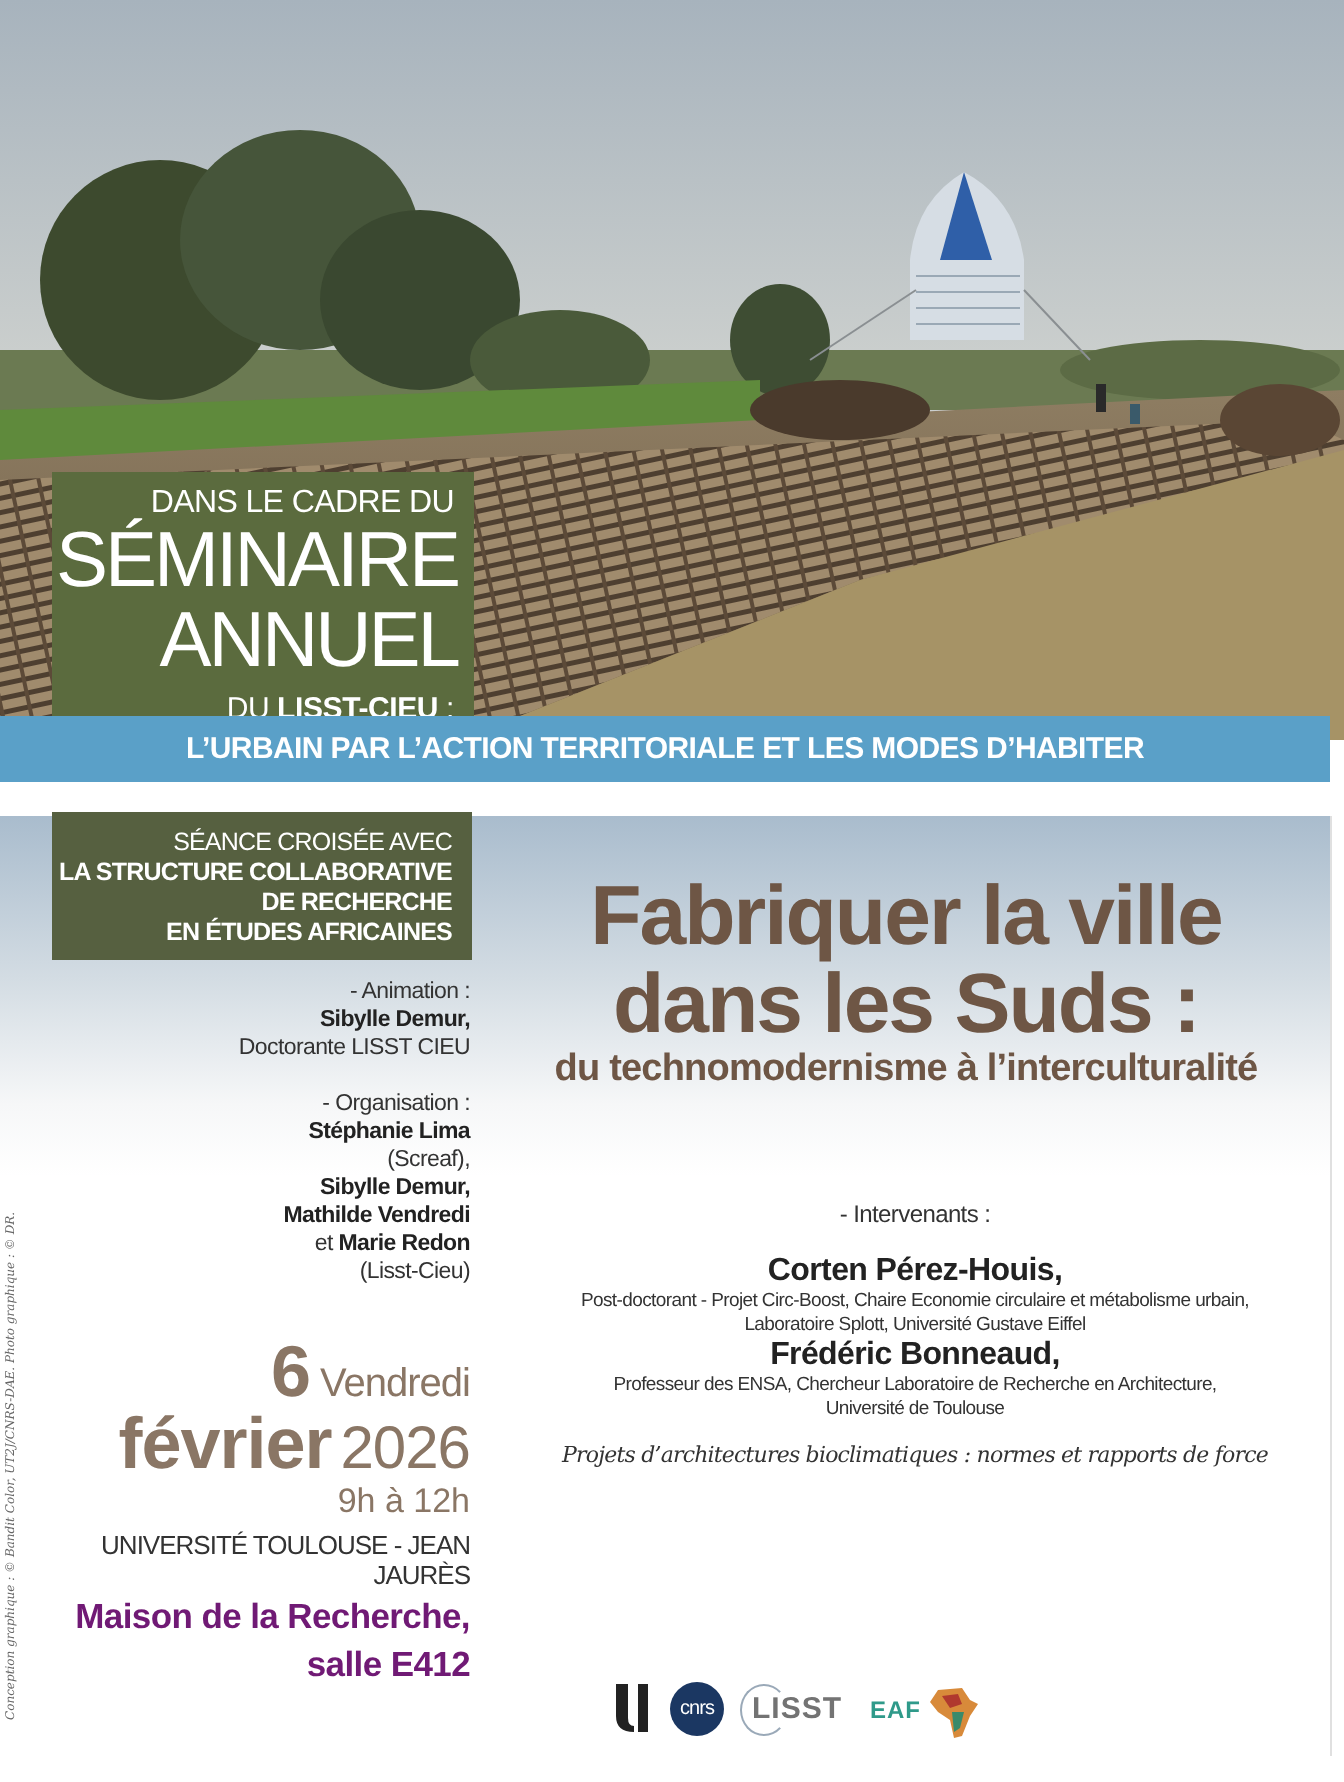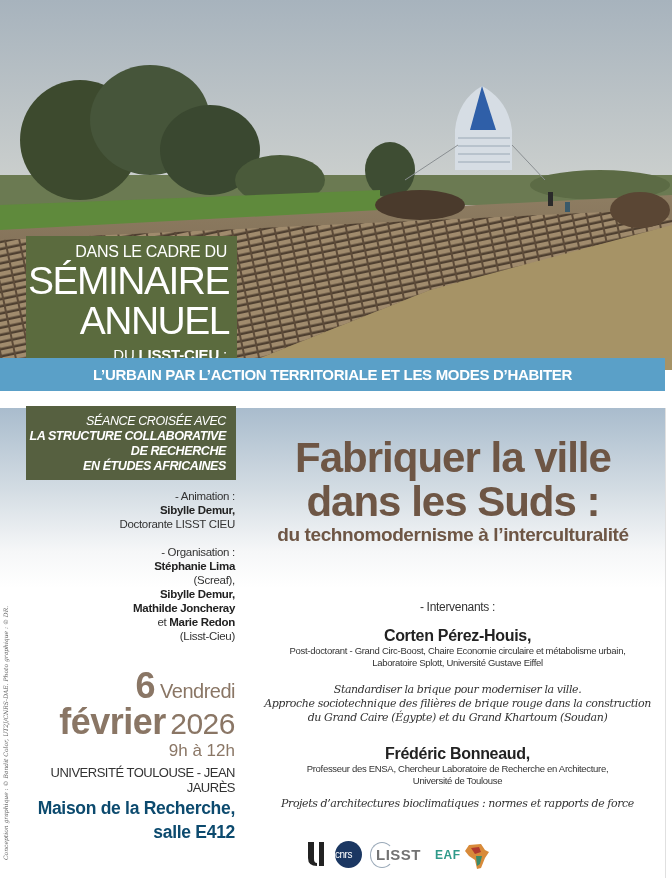--- a/index.html
+++ b/index.html
@@ -24,21 +24,21 @@
     color: #fff; font-weight: 700; font-size: 15px; letter-spacing: -0.3px; text-align: center; line-height: 33px; }
 
   
   .lower-bg { position: absolute; left: 0; top: 408px; width: 665px; height: 180px;
     background: linear-gradient(180deg, #a9bccd 0%, #d3dce3 45%, #f6f7f8 80%, #ffffff 100%); }
   .right-rule { position: absolute; left: 665px; top: 408px; width: 1px; height: 470px; background: #e0e0e0; }
 
   
   .structure-box { position: absolute; left: 26px; top: 406px; width: 210px; height: 74px; background: #566040;
     color: #fff; text-align: right; }
-  .structure-box div { position: absolute; right: 10px; font-size: 12.5px; letter-spacing: -0.4px; font-style: italic; }
+  .structure-box div { position: absolute; right: 10px; font-size: 12.5px; letter-spacing: -0.4px; }
   .structure-box .s1 { top: 8px; font-weight: 400; }
   .structure-box .s2 { top: 23px; font-weight: 700; }
   .structure-box .s3 { top: 38px; font-weight: 700; }
   .structure-box .s4 { top: 53px; font-weight: 700; }
 
   
   .title { position: absolute; left: 240px; top: 436px; width: 426px; text-align: center; color: #6e5645; font-weight: 700; }
   .title .t1 { font-size: 42px; line-height: 44px; letter-spacing: -1px; }
   .title .t2 { font-size: 42px; line-height: 44px; letter-spacing: -1px; }
   .title .t3 { font-size: 19px; line-height: 22px; letter-spacing: -0.4px; }
@@ -50,21 +50,21 @@
 
   
   .date { position: absolute; left: 20px; top: 665px; width: 215px; text-align: right; }
   .date .row1 { height: 36px; }
   .date .day { font-size: 36px; font-weight: 700; color: #8a7665; }
   .date .weekday { font-size: 20px; color: #8a7665; letter-spacing: -0.5px; }
   .date .month { font-size: 36px; font-weight: 700; color: #8a7665; letter-spacing: -0.5px; }
   .date .year { font-size: 30px; color: #8a7665; letter-spacing: -0.5px; }
   .date .hours { font-size: 17px; color: #8a7665; margin-top: -2px; }
   .date .univ { font-size: 13px; color: #333; letter-spacing: -0.5px; margin-top: 4px; }
-  .date .place { font-size: 17.5px; color: #0c4a6e; font-weight: 700; letter-spacing: -0.3px; line-height: 22px; margin-top: 2px; }
+  .date .place { font-size: 17.5px; color: #701a75; font-weight: 700; letter-spacing: -0.3px; line-height: 22px; margin-top: 2px; }
 
   
   .speakers { position: absolute; left: 255px; top: 600px; width: 405px; text-align: center; color: #333; }
   .speakers .label { font-size: 12px; letter-spacing: -0.3px; margin-bottom: 13px; }
   .speakers .sp-name { font-size: 16px; font-weight: 700; color: #222; letter-spacing: -0.3px; line-height: 18px; }
   .speakers .sp-role { font-size: 9.5px; line-height: 12px; letter-spacing: -0.3px; color: #333; }
   .speakers .sp-talk { font-family: "DejaVu Serif", serif; font-style: italic; font-size: 11px; line-height: 14px; color: #333; letter-spacing: -0.4px; }
   .speakers .talk1 { margin-top: 14px; margin-bottom: 20px; }
   .speakers .talk2 { margin-top: 10px; }
 
@@ -74,21 +74,21 @@
 
   
   .logos { position: absolute; left: 195px; top: 838px; height: 34px; width: 310px; }
   .logo { position: absolute; }
   .logo-ut { left: 0; top: 2px; width: 130px; height: 30px; }
   .logo-ut .small { position: absolute; left: 22px; top: 3px; font-size: 6.5px; color: #8d2744; letter-spacing: 0; }
   .logo-ut .big { position: absolute; left: 20px; top: 10px; font-size: 14px; color: #8d2744; letter-spacing: 0.2px; }
   .logo-ut .swoosh { position: absolute; left: 0; top: 2px; width: 20px; height: 24px; }
   .logo-ut .sep { position: absolute; left: 107px; top: 0; width: 1px; height: 30px; background: #333; }
   .logo-u { left: 112px; top: 3px; width: 18px; height: 26px; }
-  .logo-cnrs { left: 140px; top: 3px; width: 27px; height: 27px; border-radius: 50%; background: #1b3762; color: #fff; font-size: 10px; line-height: 27px; text-align: left; letter-spacing: -0.5px; }
+  .logo-cnrs { left: 140px; top: 3px; width: 27px; height: 27px; border-radius: 50%; background: #1b3762; color: #fff; font-size: 10px; line-height: 27px; text-align: center; letter-spacing: -0.5px; }
   .logo-lisst { left: 175px; top: 4px; width: 60px; height: 26px; }
   .logo-lisst .txt { position: absolute; left: 6px; top: 4px; font-size: 15px; font-weight: 700; color: #737373; letter-spacing: 0.5px; }
   .logo-lisst .ring { position: absolute; left: 0; top: 0; width: 22px; height: 24px; border: 1.5px solid #9aa9b8; border-radius: 50%; border-right-color: transparent; }
   .logo-eaf { left: 240px; top: 4px; width: 60px; height: 28px; }
   .logo-eaf .txt { position: absolute; left: 0; top: 6px; font-size: 12px; font-weight: 700; color: #2f9a8a; letter-spacing: 0.5px; }
   .logo-eaf .africa { position: absolute; left: 28px; top: 0; }
 </style>
 </head>
 <body>
 
@@ -174,21 +174,21 @@
 
 <div class="credits">
   <div>- Animation :</div>
   <div class="name">Sibylle Demur,</div>
   <div>Doctorante LISST CIEU</div>
   <div class="gap"></div>
   <div>- Organisation :</div>
   <div class="name">Stéphanie Lima</div>
   <div>(Screaf),</div>
   <div class="name">Sibylle Demur,</div>
-  <div class="name">Mathilde Joncheray</div>
+  <div class="name">Mathilde Vendredi</div>
   <div><span>et </span><span class="name">Marie Redon</span></div>
   <div>(Lisst-Cieu)</div>
 </div>
 
 <div class="date">
   <div class="row1">
     <span class="day">6</span>
     <span class="weekday">Vendredi</span>
   </div>
   <div>
@@ -198,27 +198,22 @@
   <div class="hours">9h à 12h</div>
   <div class="univ">UNIVERSITÉ TOULOUSE - JEAN JAURÈS</div>
   <div class="place">Maison de la Recherche,</div>
   <div class="place">salle E412</div>
 </div>
 
 <div class="speakers">
   <div class="label">- Intervenants :</div>
 
   <div class="sp-name">Corten Pérez-Houis,</div>
-  <div class="sp-role">Post-doctorant - Grand Circ-Boost, Chaire Economie circulaire et métabolisme urbain,</div>
+  <div class="sp-role">Post-doctorant - Projet Circ-Boost, Chaire Economie circulaire et métabolisme urbain,</div>
   <div class="sp-role">Laboratoire Splott, Université Gustave Eiffel</div>
-  <div class="sp-talk talk1">
-    <div>Standardiser la brique pour moderniser la ville.</div>
-    <div>Approche sociotechnique des filières de brique rouge dans la construction</div>
-    <div>du Grand Caire (Égypte) et du Grand Khartoum (Soudan)</div>
-  </div>
 
   <div class="sp-name">Frédéric Bonneaud,</div>
   <div class="sp-role">Professeur des ENSA, Chercheur Laboratoire de Recherche en Architecture,</div>
   <div class="sp-role">Université de Toulouse</div>
   <div class="sp-talk talk2">Projets d’architectures bioclimatiques : normes et rapports de force</div>
 </div>
 
 <div class="vertical-credit">Conception graphique : © Bandit Color, UT2J/CNRS-DAE. Photo graphique : © DR.</div>
 
 <div class="logos">

